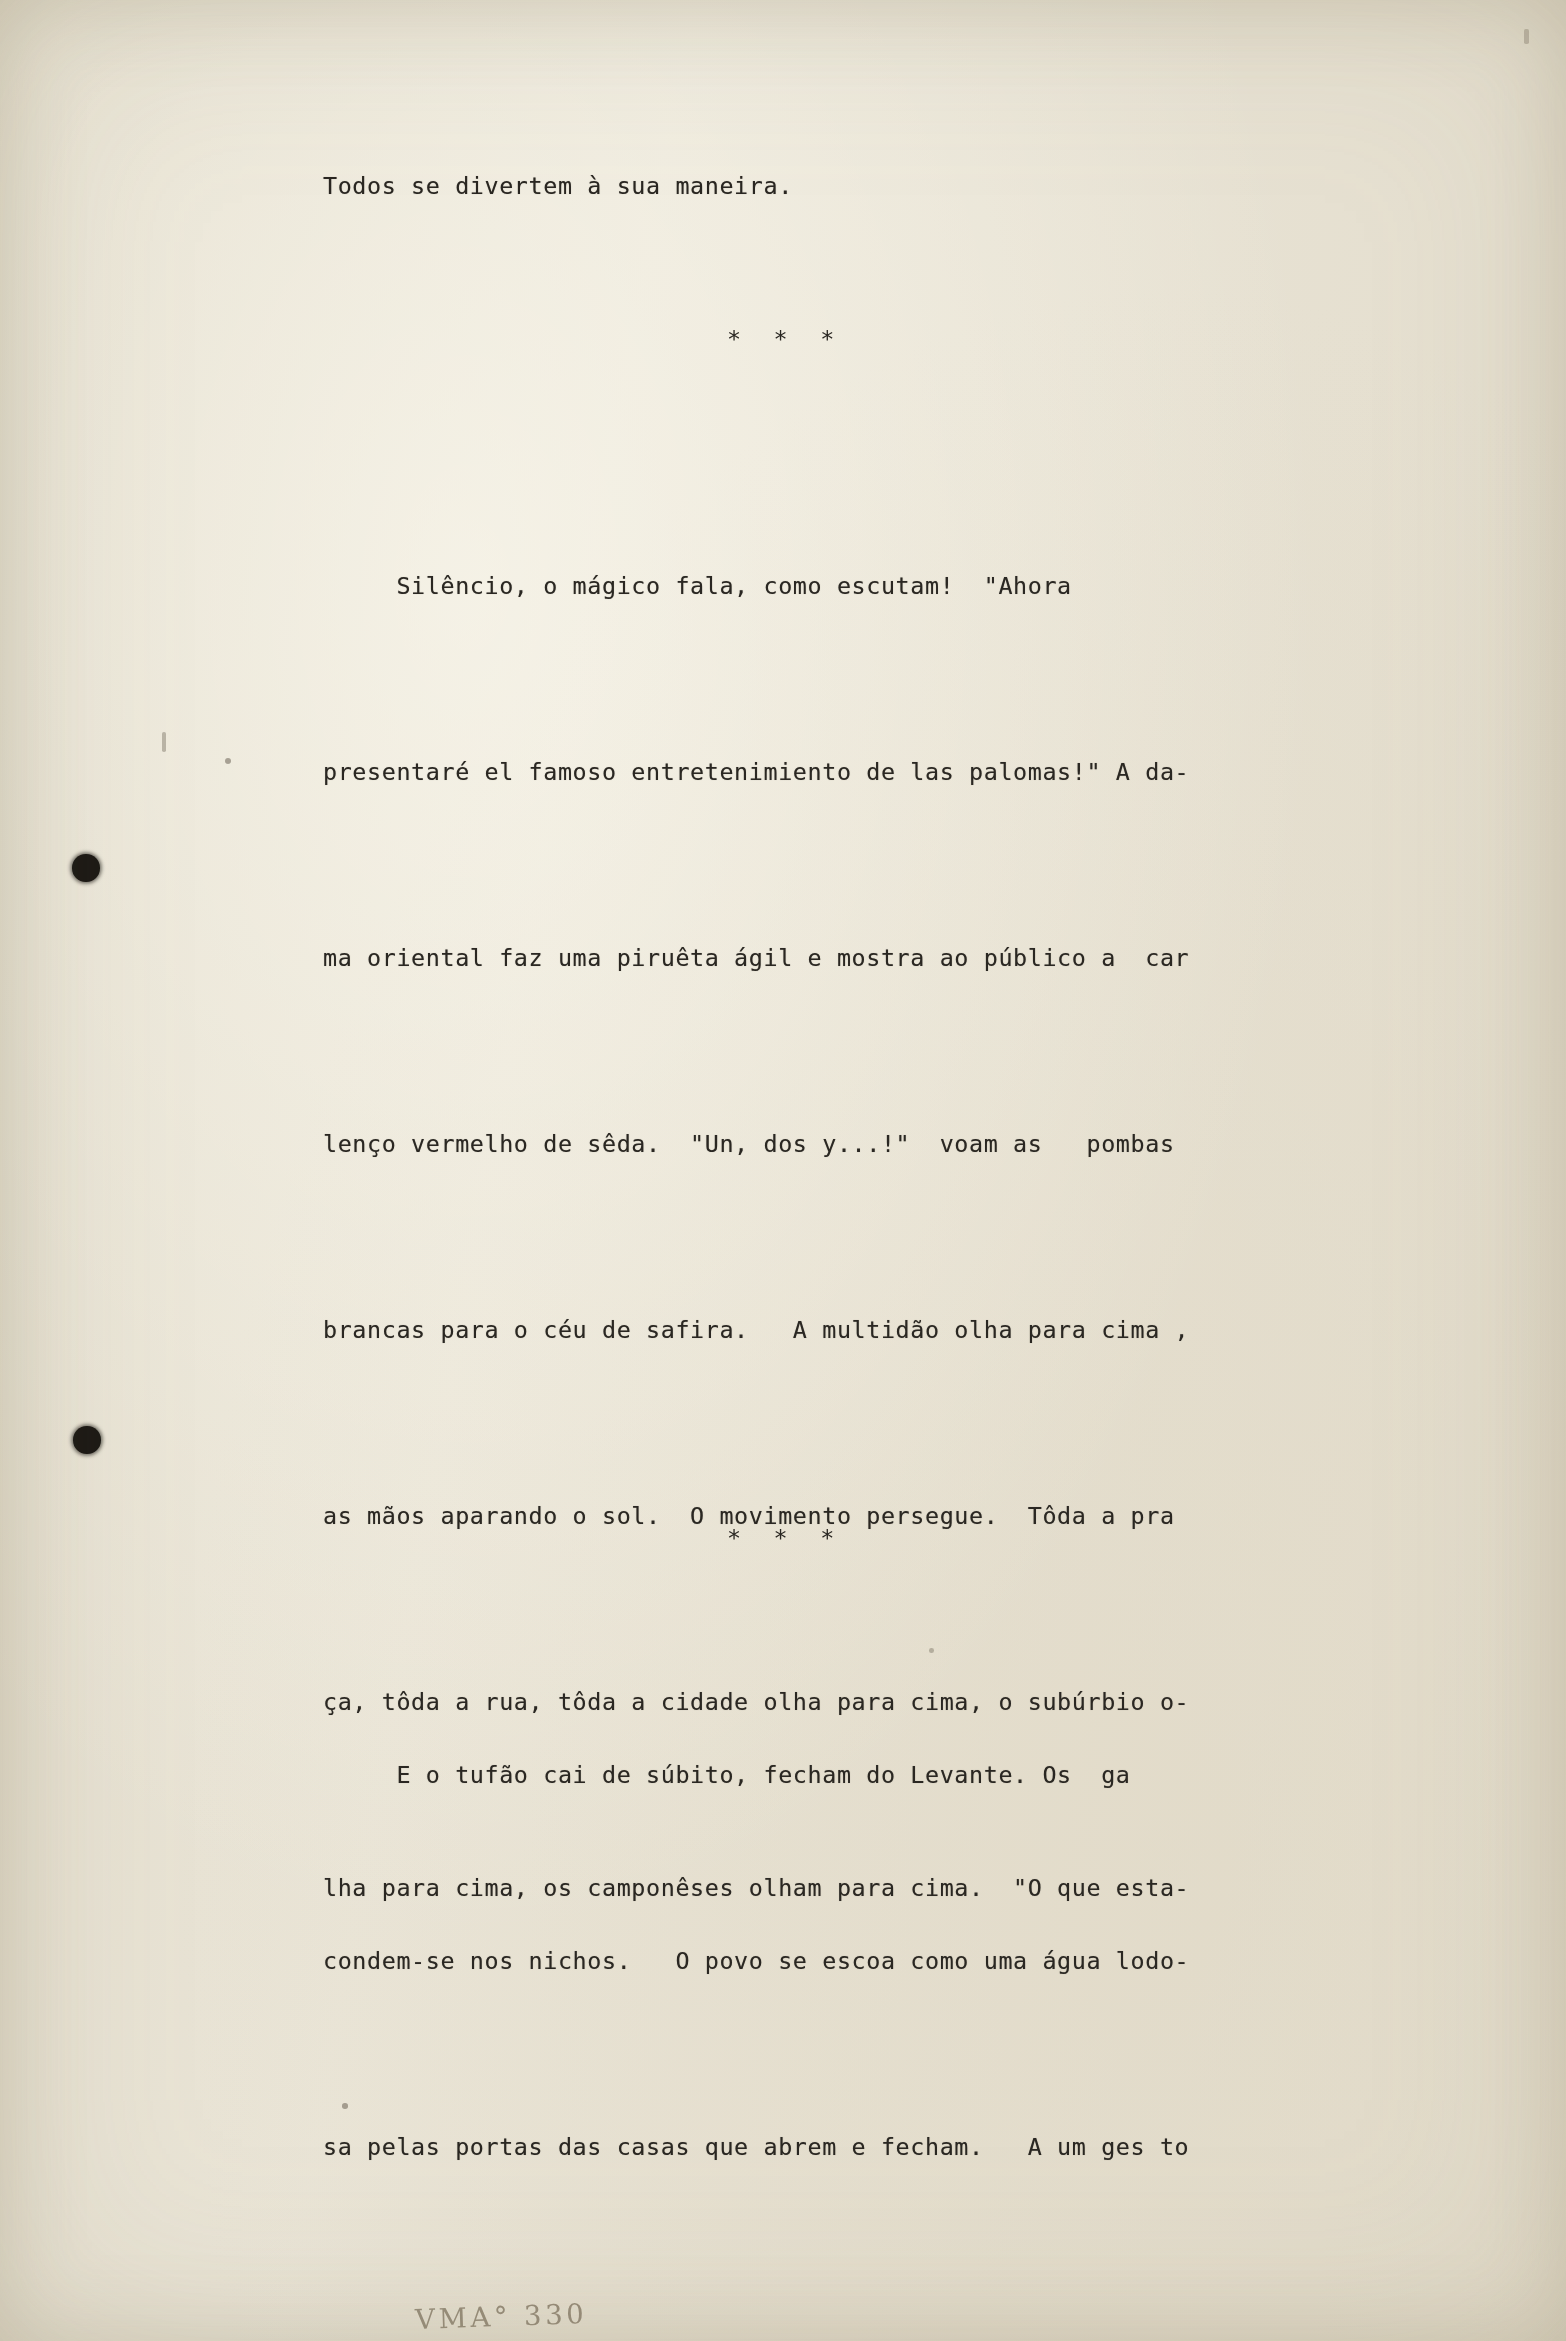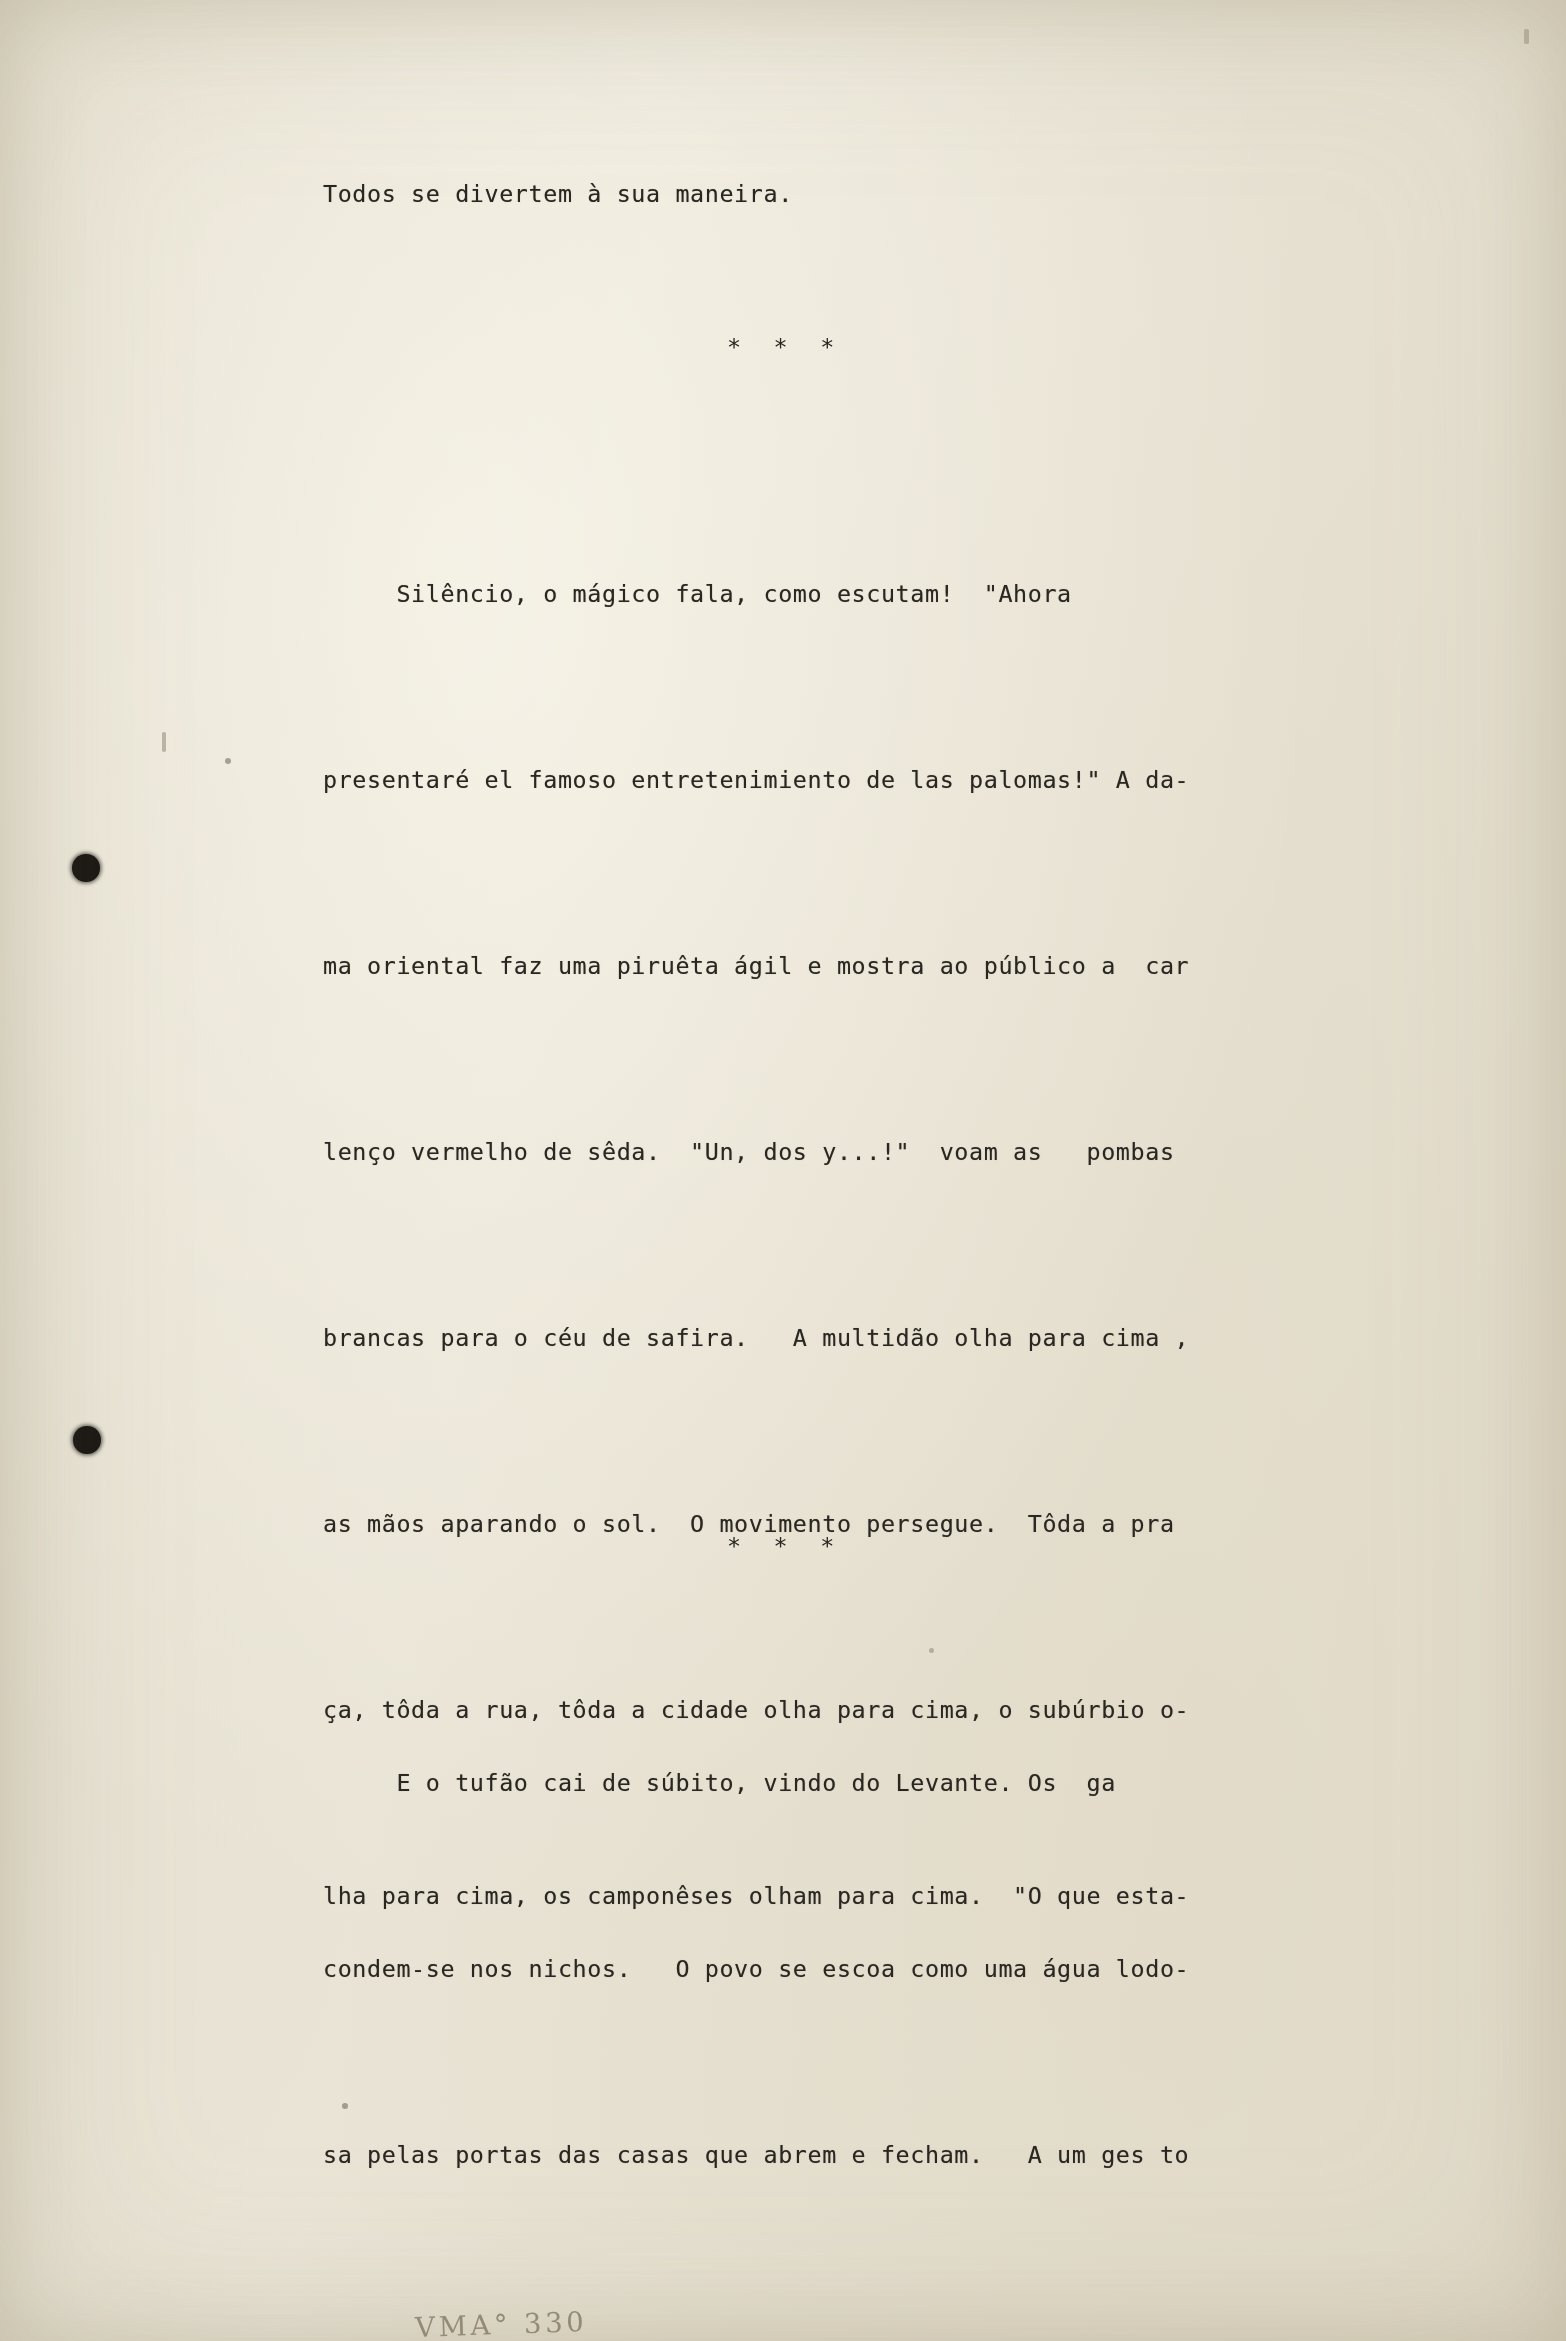--- a/index.html
+++ b/index.html
@@ -29,21 +29,21 @@
     position: absolute;
     inset: 0;
     box-shadow:
       inset 0 0 83px rgba(150,138,110,0.30),
       inset 0 0 202px rgba(160,148,120,0.18);
     pointer-events: none;
   }
   .content {
     position: absolute;
     left: 0;
-    top: 12px;
+    top: 4px;
     width: 1567px;
     height: 1750px;
   }
   .typed {
     position: absolute;
     left: 323px;
     width: 1102px;
     color: #2a2722;
     font-size: 23.4px;
     line-height: 62px;
@@ -134,21 +134,21 @@
       
       
       
     </div>
 
     <div class="stars" style="top:1520px;">
       <span class="star-center">* * *</span>
     </div>
 
     <div class="typed" style="top:1616px;">
-      <span class="line">     E o tufão cai de súbito, vindo do Levante. Os  ga</span>
+      <span class="line">     E o tufão cai de súbito, fecham do Levante. Os  ga</span>
       <span class="line">condem-se nos nichos.   O povo se escoa como uma água lodo-</span>
       <span class="line">sa pelas portas das casas que abrem e fecham.   A um ges to</span>
       
       
       
       
     </div>
 
     <div class="pencil-note">VMA° 330</div>
   </div>

